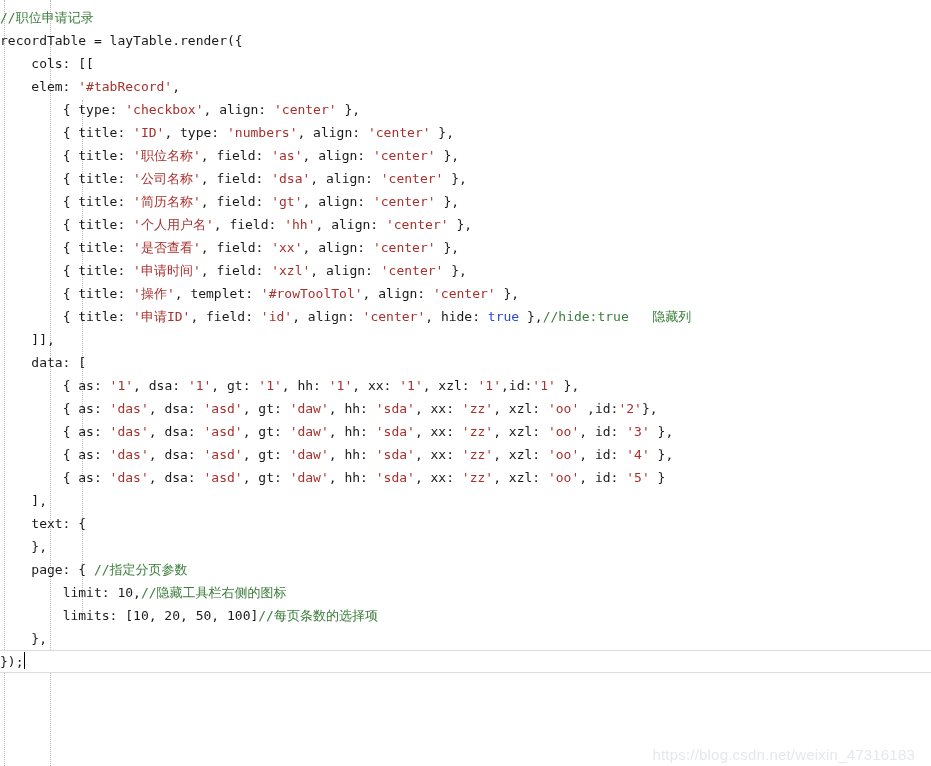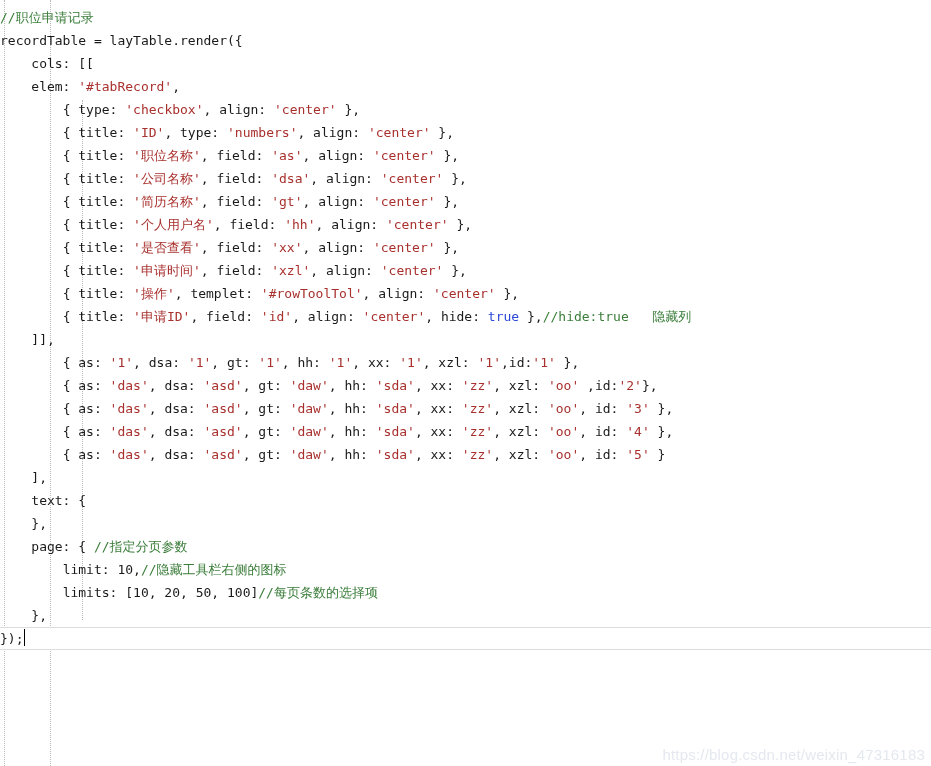--- a/index.html
+++ b/index.html
@@ -66,21 +66,21 @@
     display: inline-block;
     width: 1px;
     height: 17px;
     background: #000000;
     vertical-align: -3px;
     margin-left: 1px;
   }
 
   .watermark {
     position: absolute;
-    right: 6px;
+    right: 16px;
     bottom: 3px;
     font-family: "Liberation Sans", sans-serif;
     font-size: 15px;
     color: #e4e8ef;
     letter-spacing: 0.2px;
     z-index: 3;
     user-select: none;
   }
 </style>
 </head>
@@ -103,20 +103,21 @@
       <div class="line"><span class="t-plain">        </span><span class="t-plain">{ title: </span><span class="t-str">'ID'</span><span class="t-plain">, type: </span><span class="t-str">'numbers'</span><span class="t-plain">, align: </span><span class="t-str">'center'</span><span class="t-plain"> },</span></div>
       <div class="line"><span class="t-plain">        </span><span class="t-plain">{ title: </span><span class="t-str">'职位名称'</span><span class="t-plain">, field: </span><span class="t-str">'as'</span><span class="t-plain">, align: </span><span class="t-str">'center'</span><span class="t-plain"> },</span></div>
       <div class="line"><span class="t-plain">        </span><span class="t-plain">{ title: </span><span class="t-str">'公司名称'</span><span class="t-plain">, field: </span><span class="t-str">'dsa'</span><span class="t-plain">, align: </span><span class="t-str">'center'</span><span class="t-plain"> },</span></div>
       <div class="line"><span class="t-plain">        </span><span class="t-plain">{ title: </span><span class="t-str">'简历名称'</span><span class="t-plain">, field: </span><span class="t-str">'gt'</span><span class="t-plain">, align: </span><span class="t-str">'center'</span><span class="t-plain"> },</span></div>
       <div class="line"><span class="t-plain">        </span><span class="t-plain">{ title: </span><span class="t-str">'个人用户名'</span><span class="t-plain">, field: </span><span class="t-str">'hh'</span><span class="t-plain">, align: </span><span class="t-str">'center'</span><span class="t-plain"> },</span></div>
       <div class="line"><span class="t-plain">        </span><span class="t-plain">{ title: </span><span class="t-str">'是否查看'</span><span class="t-plain">, field: </span><span class="t-str">'xx'</span><span class="t-plain">, align: </span><span class="t-str">'center'</span><span class="t-plain"> },</span></div>
       <div class="line"><span class="t-plain">        </span><span class="t-plain">{ title: </span><span class="t-str">'申请时间'</span><span class="t-plain">, field: </span><span class="t-str">'xzl'</span><span class="t-plain">, align: </span><span class="t-str">'center'</span><span class="t-plain"> },</span></div>
       <div class="line"><span class="t-plain">        </span><span class="t-plain">{ title: </span><span class="t-str">'操作'</span><span class="t-plain">, templet: </span><span class="t-str">'#rowToolTol'</span><span class="t-plain">, align: </span><span class="t-str">'center'</span><span class="t-plain"> },</span></div>
       <div class="line"><span class="t-plain">        </span><span class="t-plain">{ title: </span><span class="t-str">'申请ID'</span><span class="t-plain">, field: </span><span class="t-str">'id'</span><span class="t-plain">, align: </span><span class="t-str">'center'</span><span class="t-plain">, hide: </span><span class="t-kw">true</span><span class="t-plain"> },</span><span class="t-cmt">//hide:true   隐藏列</span></div>
       <div class="line"><span class="t-plain">    </span><span class="t-plain">]],</span></div>
+      <div class="line"><span class="t-plain">    </span><span class="t-plain">data: [</span></div>
       <div class="line"><span class="t-plain">        </span><span class="t-plain">{ as: </span><span class="t-str">'1'</span><span class="t-plain">, dsa: </span><span class="t-str">'1'</span><span class="t-plain">, gt: </span><span class="t-str">'1'</span><span class="t-plain">, hh: </span><span class="t-str">'1'</span><span class="t-plain">, xx: </span><span class="t-str">'1'</span><span class="t-plain">, xzl: </span><span class="t-str">'1'</span><span class="t-plain">,id:</span><span class="t-str">'1'</span><span class="t-plain"> },</span></div>
       <div class="line"><span class="t-plain">        </span><span class="t-plain">{ as: </span><span class="t-str">'das'</span><span class="t-plain">, dsa: </span><span class="t-str">'asd'</span><span class="t-plain">, gt: </span><span class="t-str">'daw'</span><span class="t-plain">, hh: </span><span class="t-str">'sda'</span><span class="t-plain">, xx: </span><span class="t-str">'zz'</span><span class="t-plain">, xzl: </span><span class="t-str">'oo'</span><span class="t-plain"> ,id:</span><span class="t-str">'2'</span><span class="t-plain">},</span></div>
       <div class="line"><span class="t-plain">        </span><span class="t-plain">{ as: </span><span class="t-str">'das'</span><span class="t-plain">, dsa: </span><span class="t-str">'asd'</span><span class="t-plain">, gt: </span><span class="t-str">'daw'</span><span class="t-plain">, hh: </span><span class="t-str">'sda'</span><span class="t-plain">, xx: </span><span class="t-str">'zz'</span><span class="t-plain">, xzl: </span><span class="t-str">'oo'</span><span class="t-plain">, id: </span><span class="t-str">'3'</span><span class="t-plain"> },</span></div>
       <div class="line"><span class="t-plain">        </span><span class="t-plain">{ as: </span><span class="t-str">'das'</span><span class="t-plain">, dsa: </span><span class="t-str">'asd'</span><span class="t-plain">, gt: </span><span class="t-str">'daw'</span><span class="t-plain">, hh: </span><span class="t-str">'sda'</span><span class="t-plain">, xx: </span><span class="t-str">'zz'</span><span class="t-plain">, xzl: </span><span class="t-str">'oo'</span><span class="t-plain">, id: </span><span class="t-str">'4'</span><span class="t-plain"> },</span></div>
       <div class="line"><span class="t-plain">        </span><span class="t-plain">{ as: </span><span class="t-str">'das'</span><span class="t-plain">, dsa: </span><span class="t-str">'asd'</span><span class="t-plain">, gt: </span><span class="t-str">'daw'</span><span class="t-plain">, hh: </span><span class="t-str">'sda'</span><span class="t-plain">, xx: </span><span class="t-str">'zz'</span><span class="t-plain">, xzl: </span><span class="t-str">'oo'</span><span class="t-plain">, id: </span><span class="t-str">'5'</span><span class="t-plain"> }</span></div>
       <div class="line"><span class="t-plain">    </span><span class="t-plain">],</span></div>
       <div class="line"><span class="t-plain">    </span><span class="t-plain">text: {</span></div>
       <div class="line"><span class="t-plain">    </span><span class="t-plain">},</span></div>
       <div class="line"><span class="t-plain">    </span><span class="t-plain">page: { </span><span class="t-cmt">//指定分页参数</span></div>
       <div class="line"><span class="t-plain">        </span><span class="t-plain">limit: 10,</span><span class="t-cmt">//隐藏工具栏右侧的图标</span></div>

